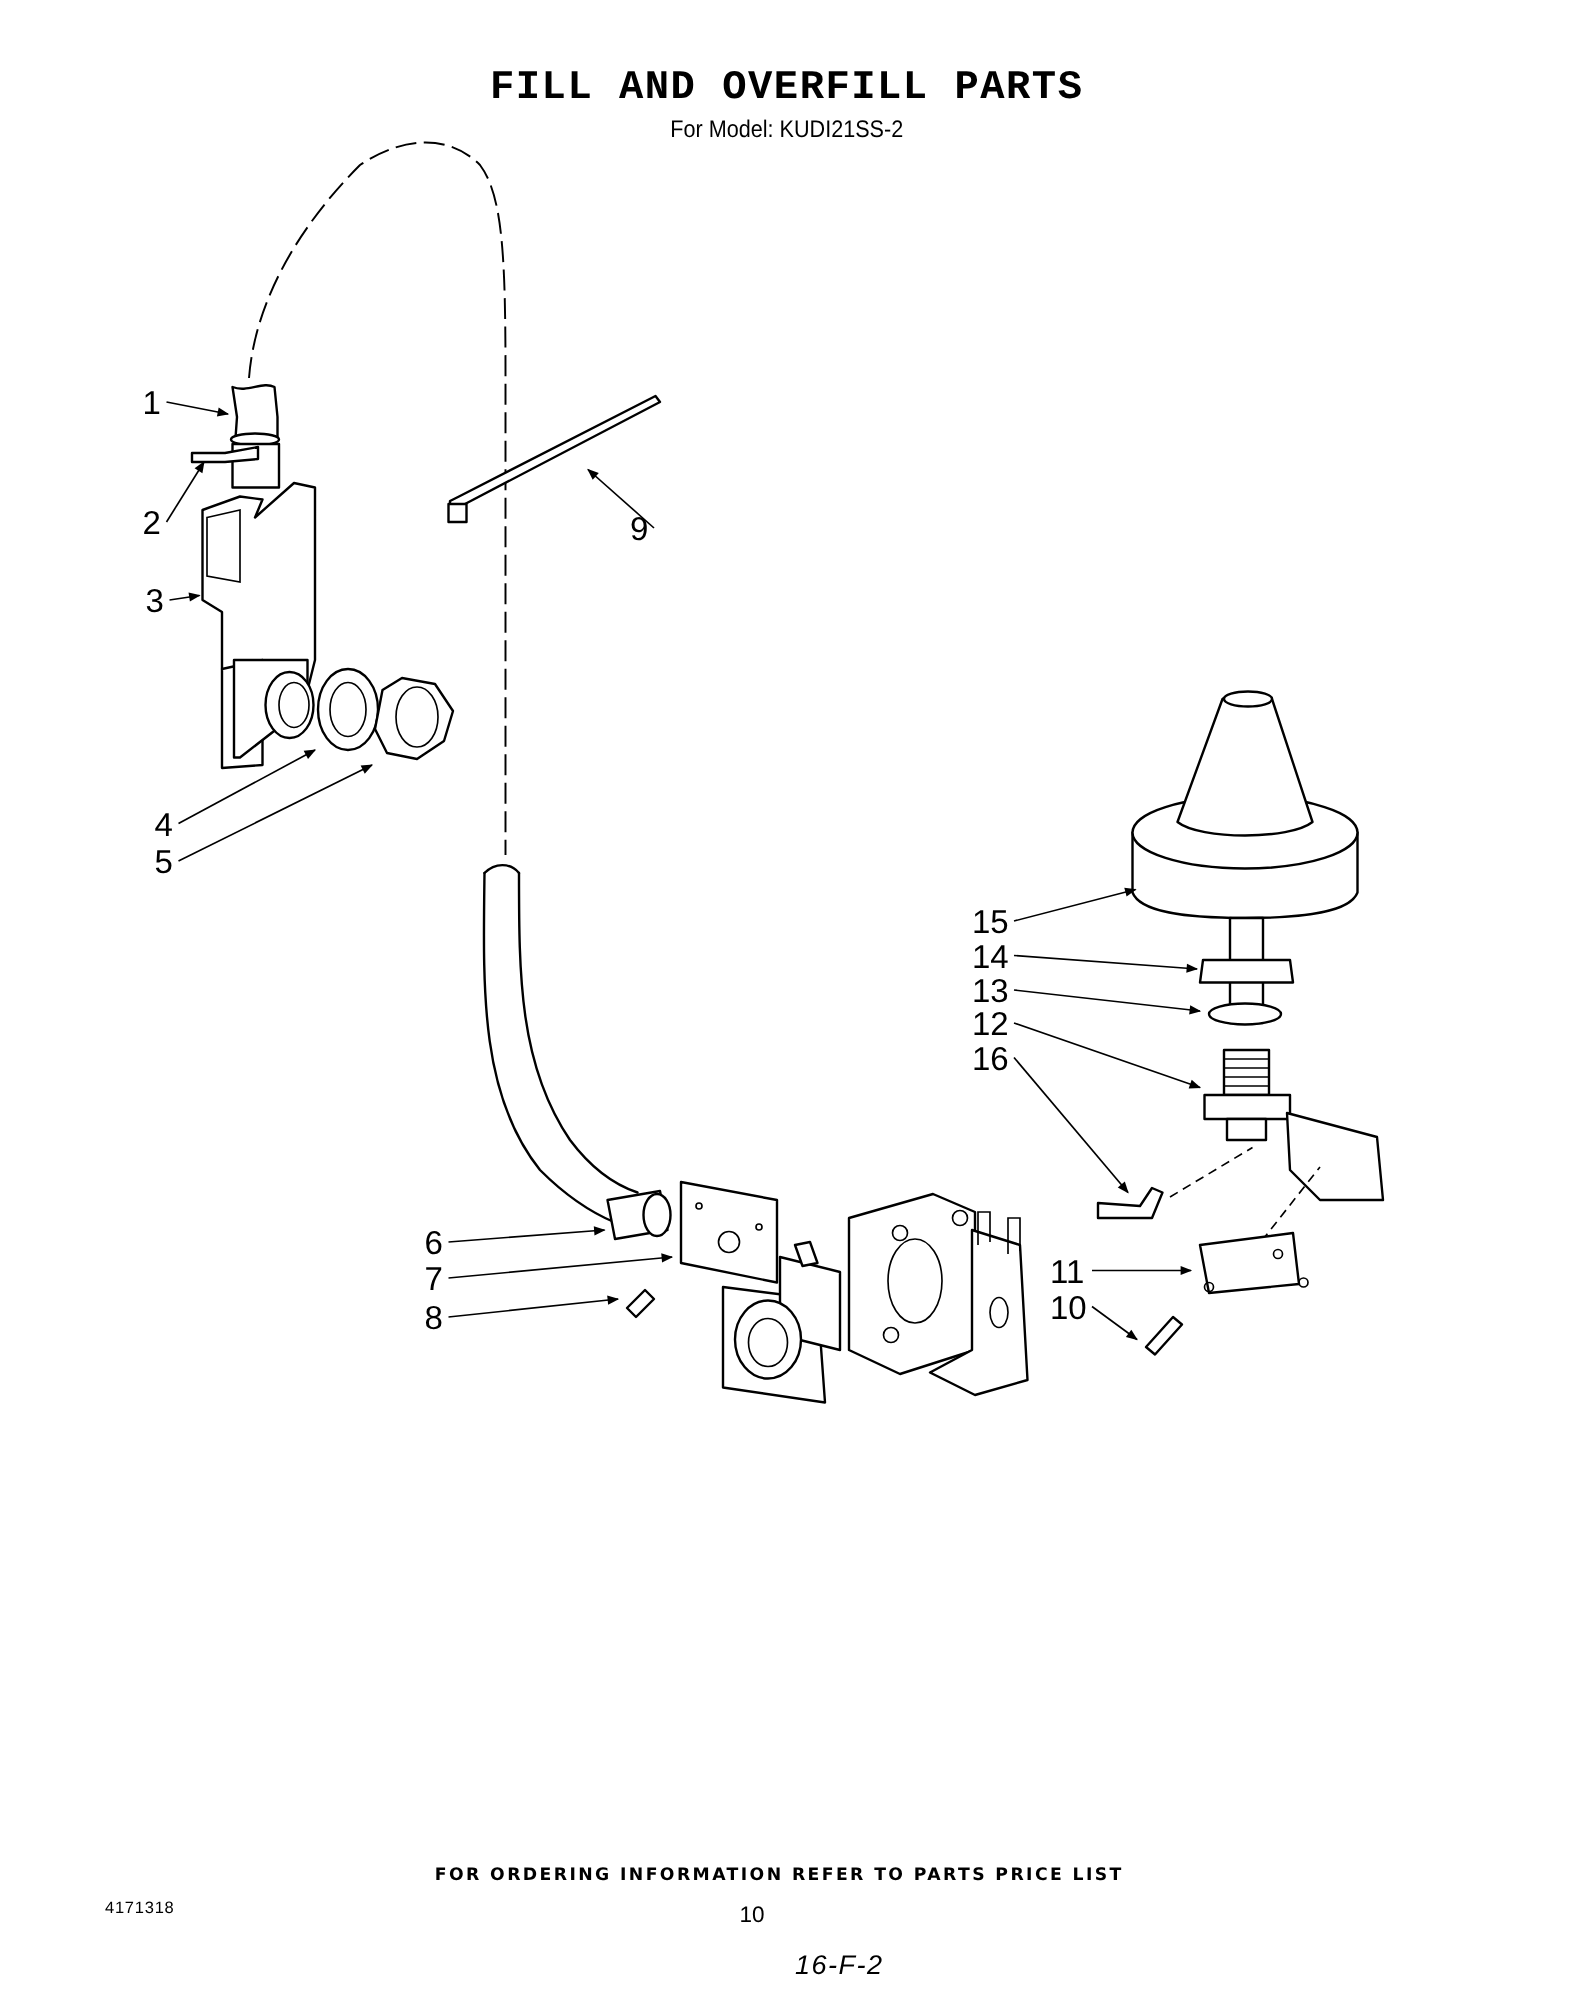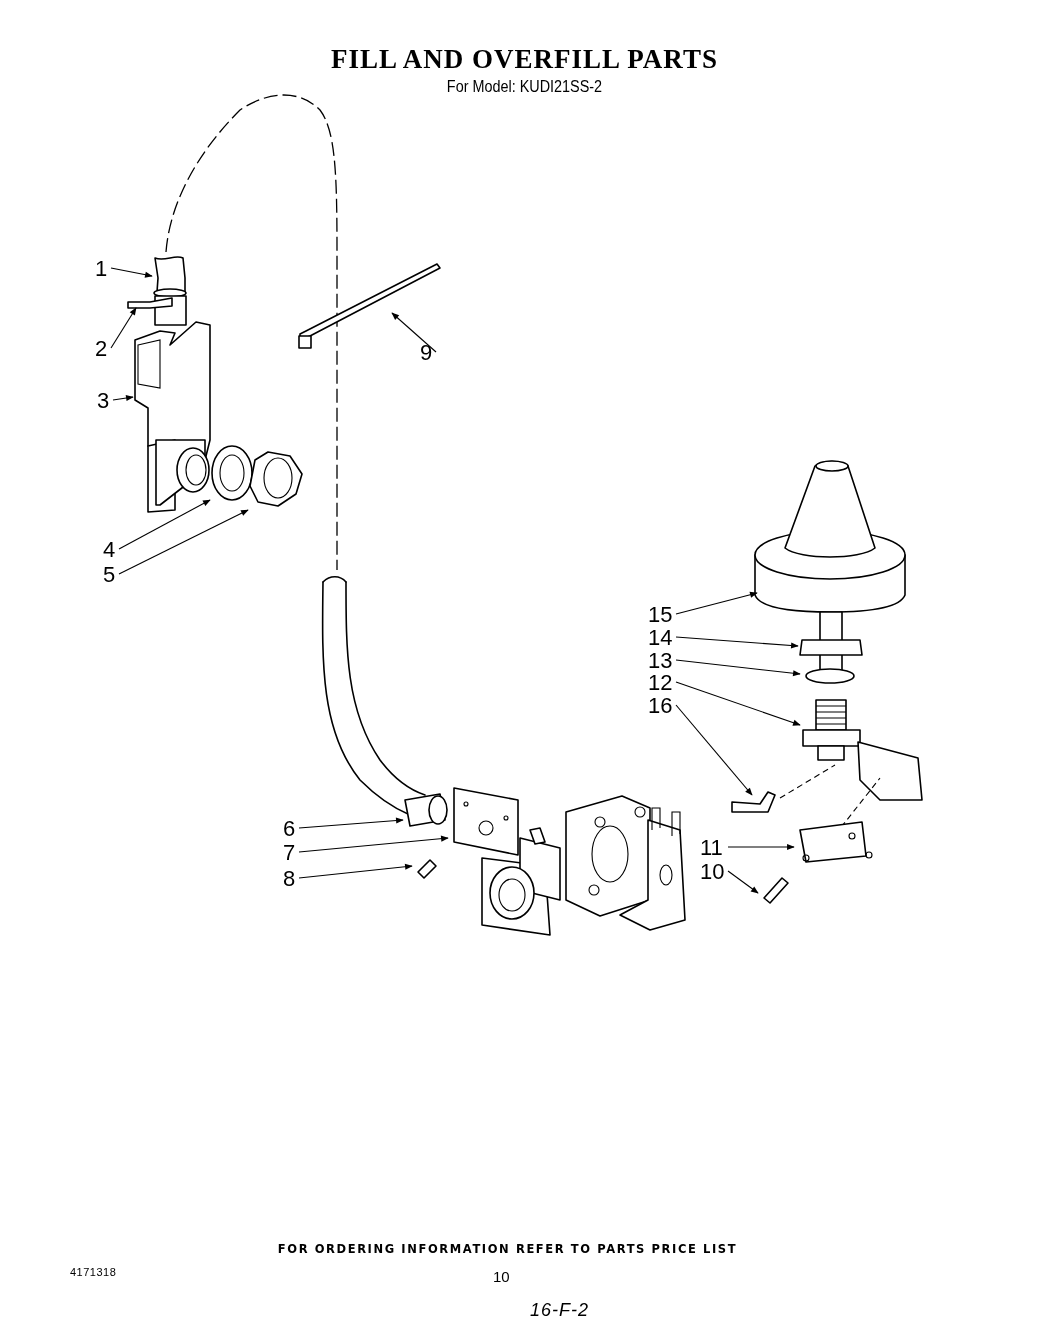--- a/index.html
+++ b/index.html
@@ -1,19 +1,19 @@
 <!DOCTYPE html>
 <html><head>
 <meta charset="utf-8">
 <style>
   html, body { margin: 0; padding: 0; background: #ffffff; }
   body { width: 1049px; height: 1331px; position: relative; overflow: hidden; font-family: "Liberation Sans", sans-serif; color: #000; }
-  .title { position: absolute; left: 0; width: 1049px; top: 44px; text-align: center; font-family: Liberation Serif, serif; font-weight: bold; font-size: 27px; letter-spacing: 1px; }
+  .title { position: absolute; left: 0; width: 1049px; top: 44px; text-align: center; font-family: Liberation Mono, monospace; font-weight: bold; font-size: 27px; letter-spacing: 1px; }
   .subtitle { position: absolute; left: 0; width: 1049px; top: 78px; text-align: center; font-family: "Liberation Sans", sans-serif; font-size: 16px; transform: scaleX(0.9); }
-  .footer-note { position: absolute; left: 0; width: 1015px; top: 1242px; text-align: center; font-family: "DejaVu Sans", sans-serif; font-weight: bold; font-size: 11.5px; letter-spacing: 1.6px; }
+  .footer-note { position: absolute; left: 12px; width: 1015px; top: 1242px; text-align: center; font-family: "DejaVu Sans", sans-serif; font-weight: bold; font-size: 11.5px; letter-spacing: 1.6px; }
   .page-num { position: absolute; left: 493px; top: 1268px; font-size: 15px; }
   .doc-num { position: absolute; left: 70px; top: 1266px; font-size: 11px; letter-spacing: 0.5px; }
   .handwritten { position: absolute; left: 482px; top: 1300px; font-family: Liberation Sans, sans-serif; font-style: italic; font-size: 18px; letter-spacing: 1px; margin-left: 48px; }
   svg.diagram { position: absolute; left: 0; top: 0; }
   svg.diagram text { font-family: "Liberation Sans", sans-serif; font-size: 22px; fill: #000; }
   .stroke { fill: none; stroke: #000; stroke-width: 1.6; stroke-linecap: round; stroke-linejoin: round; }
   .thin { fill: none; stroke: #000; stroke-width: 1.1; }
   .dash { fill: none; stroke: #000; stroke-width: 1.3; stroke-dasharray: 14 5; }
   .leader { stroke: #000; stroke-width: 1.1; fill: none; }
   .white { fill: #fff; stroke: #000; stroke-width: 1.6; stroke-linejoin: round; }

